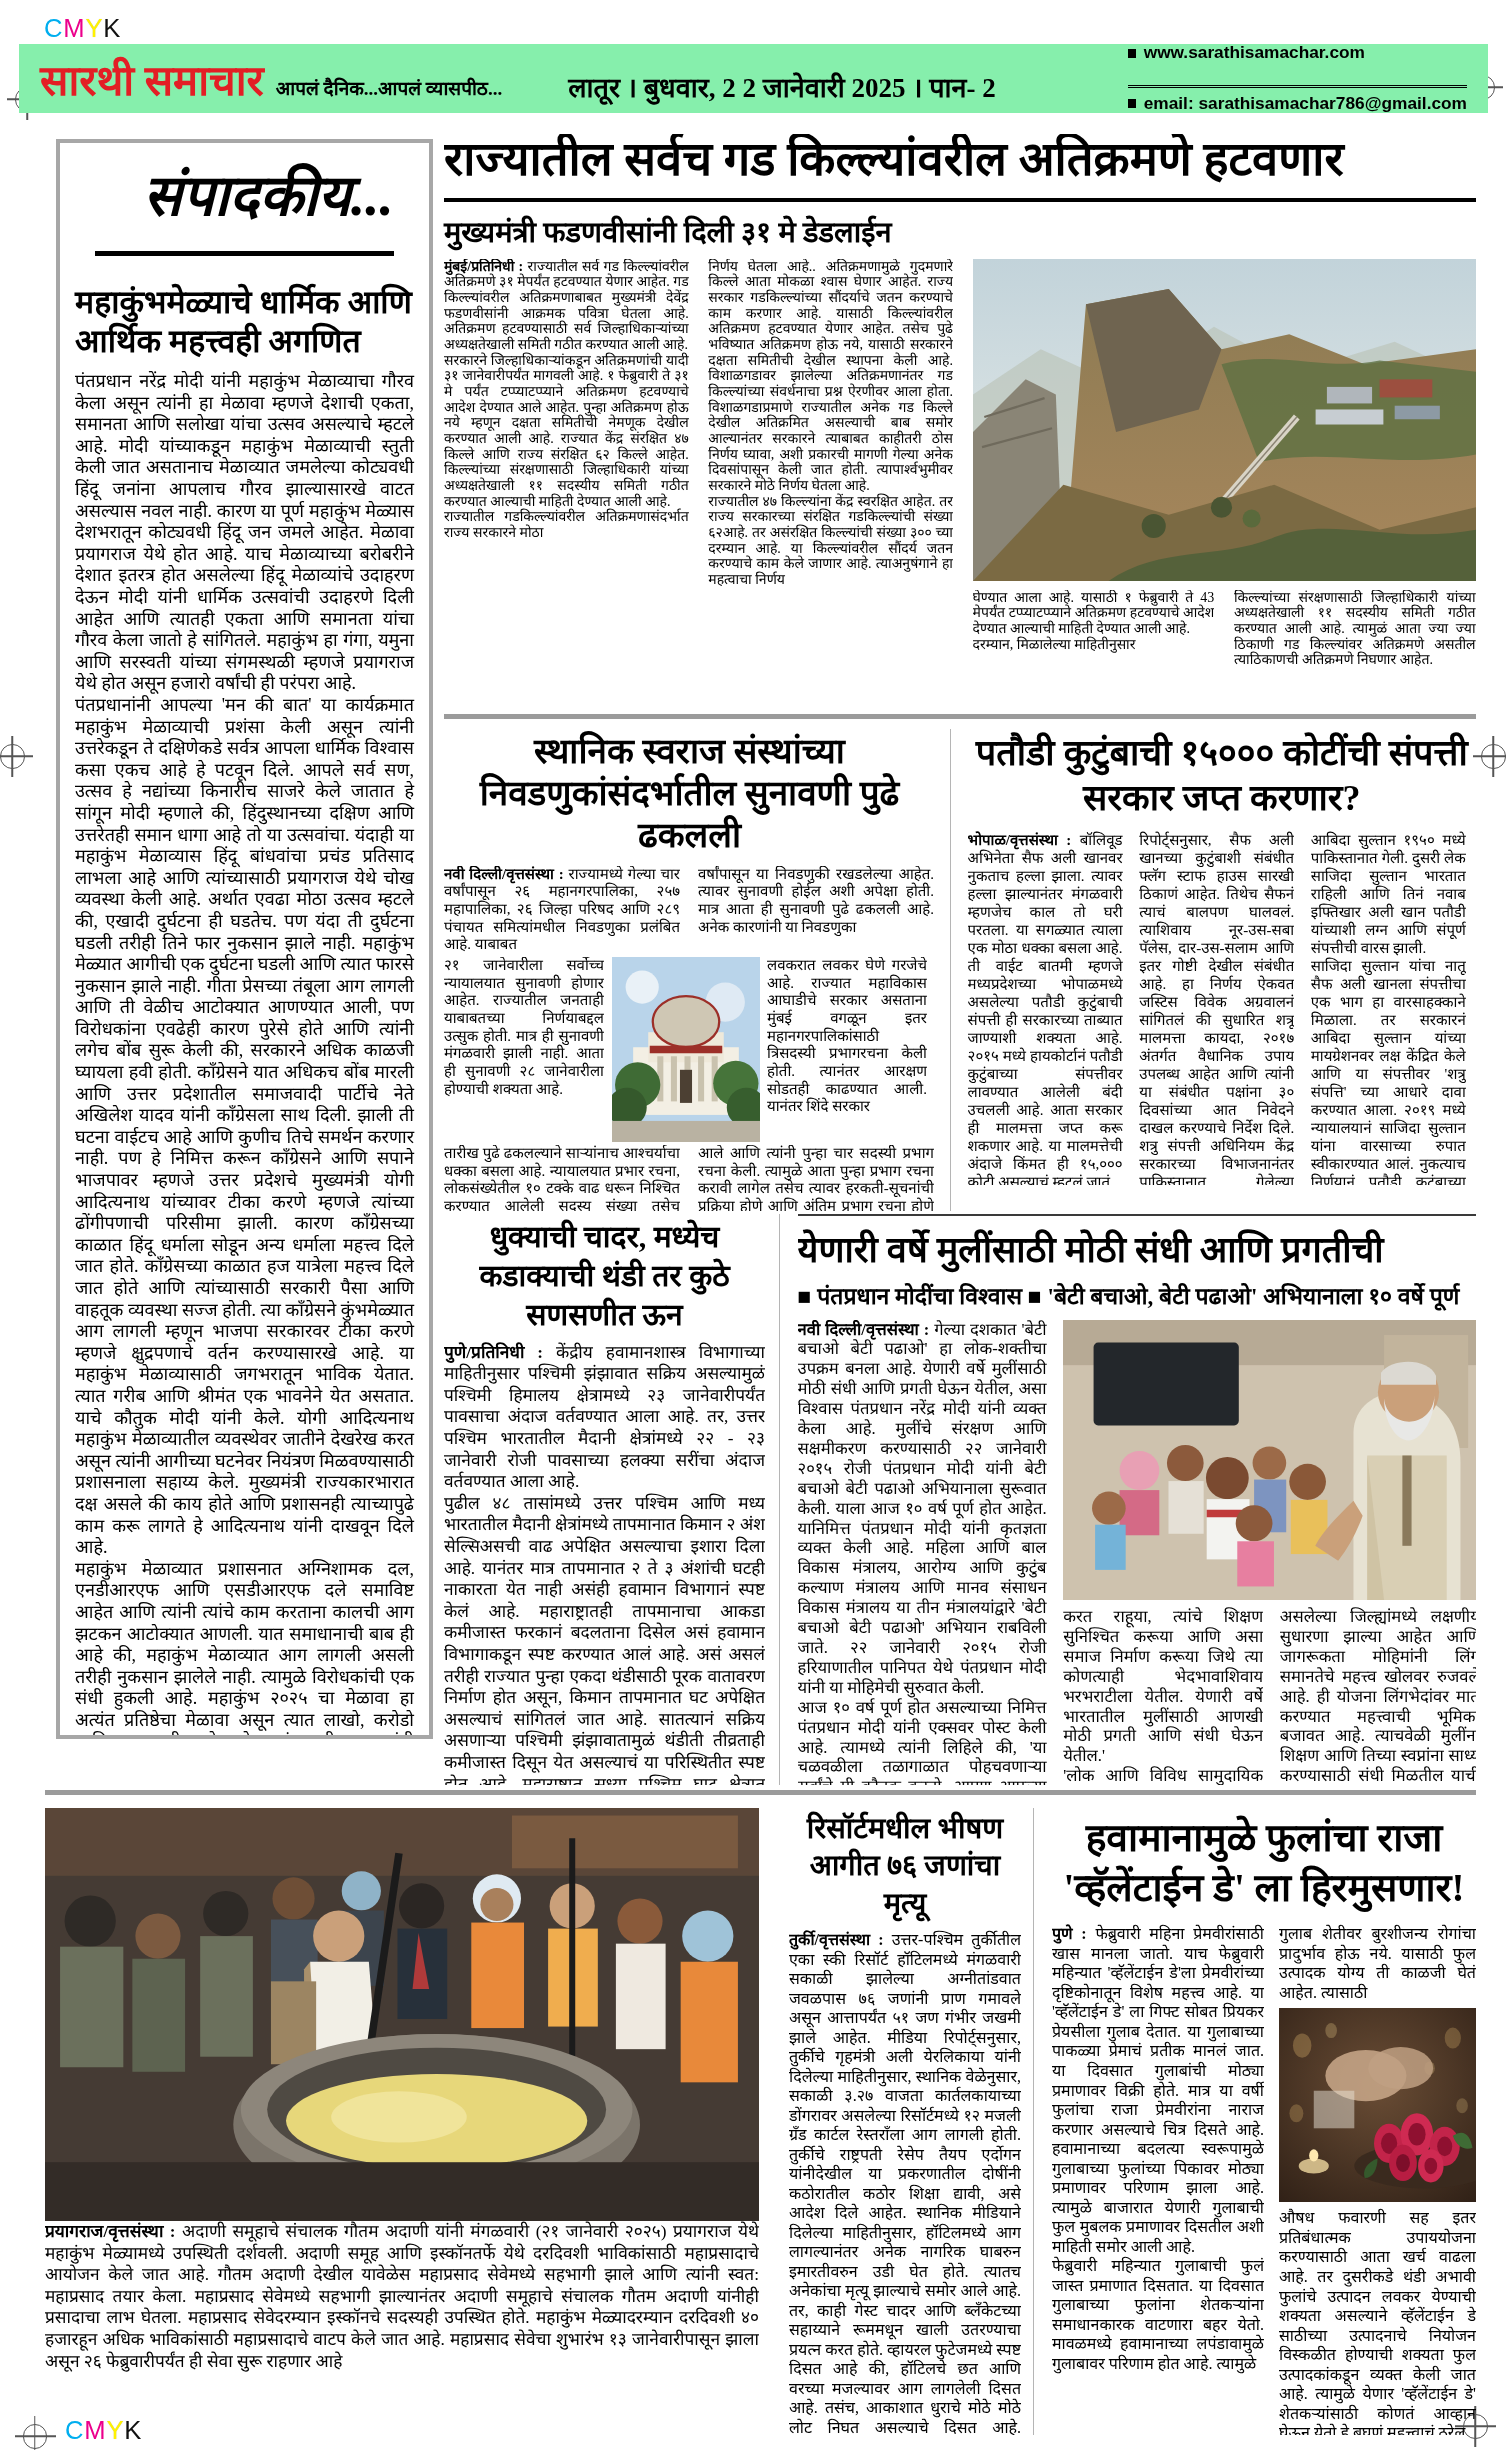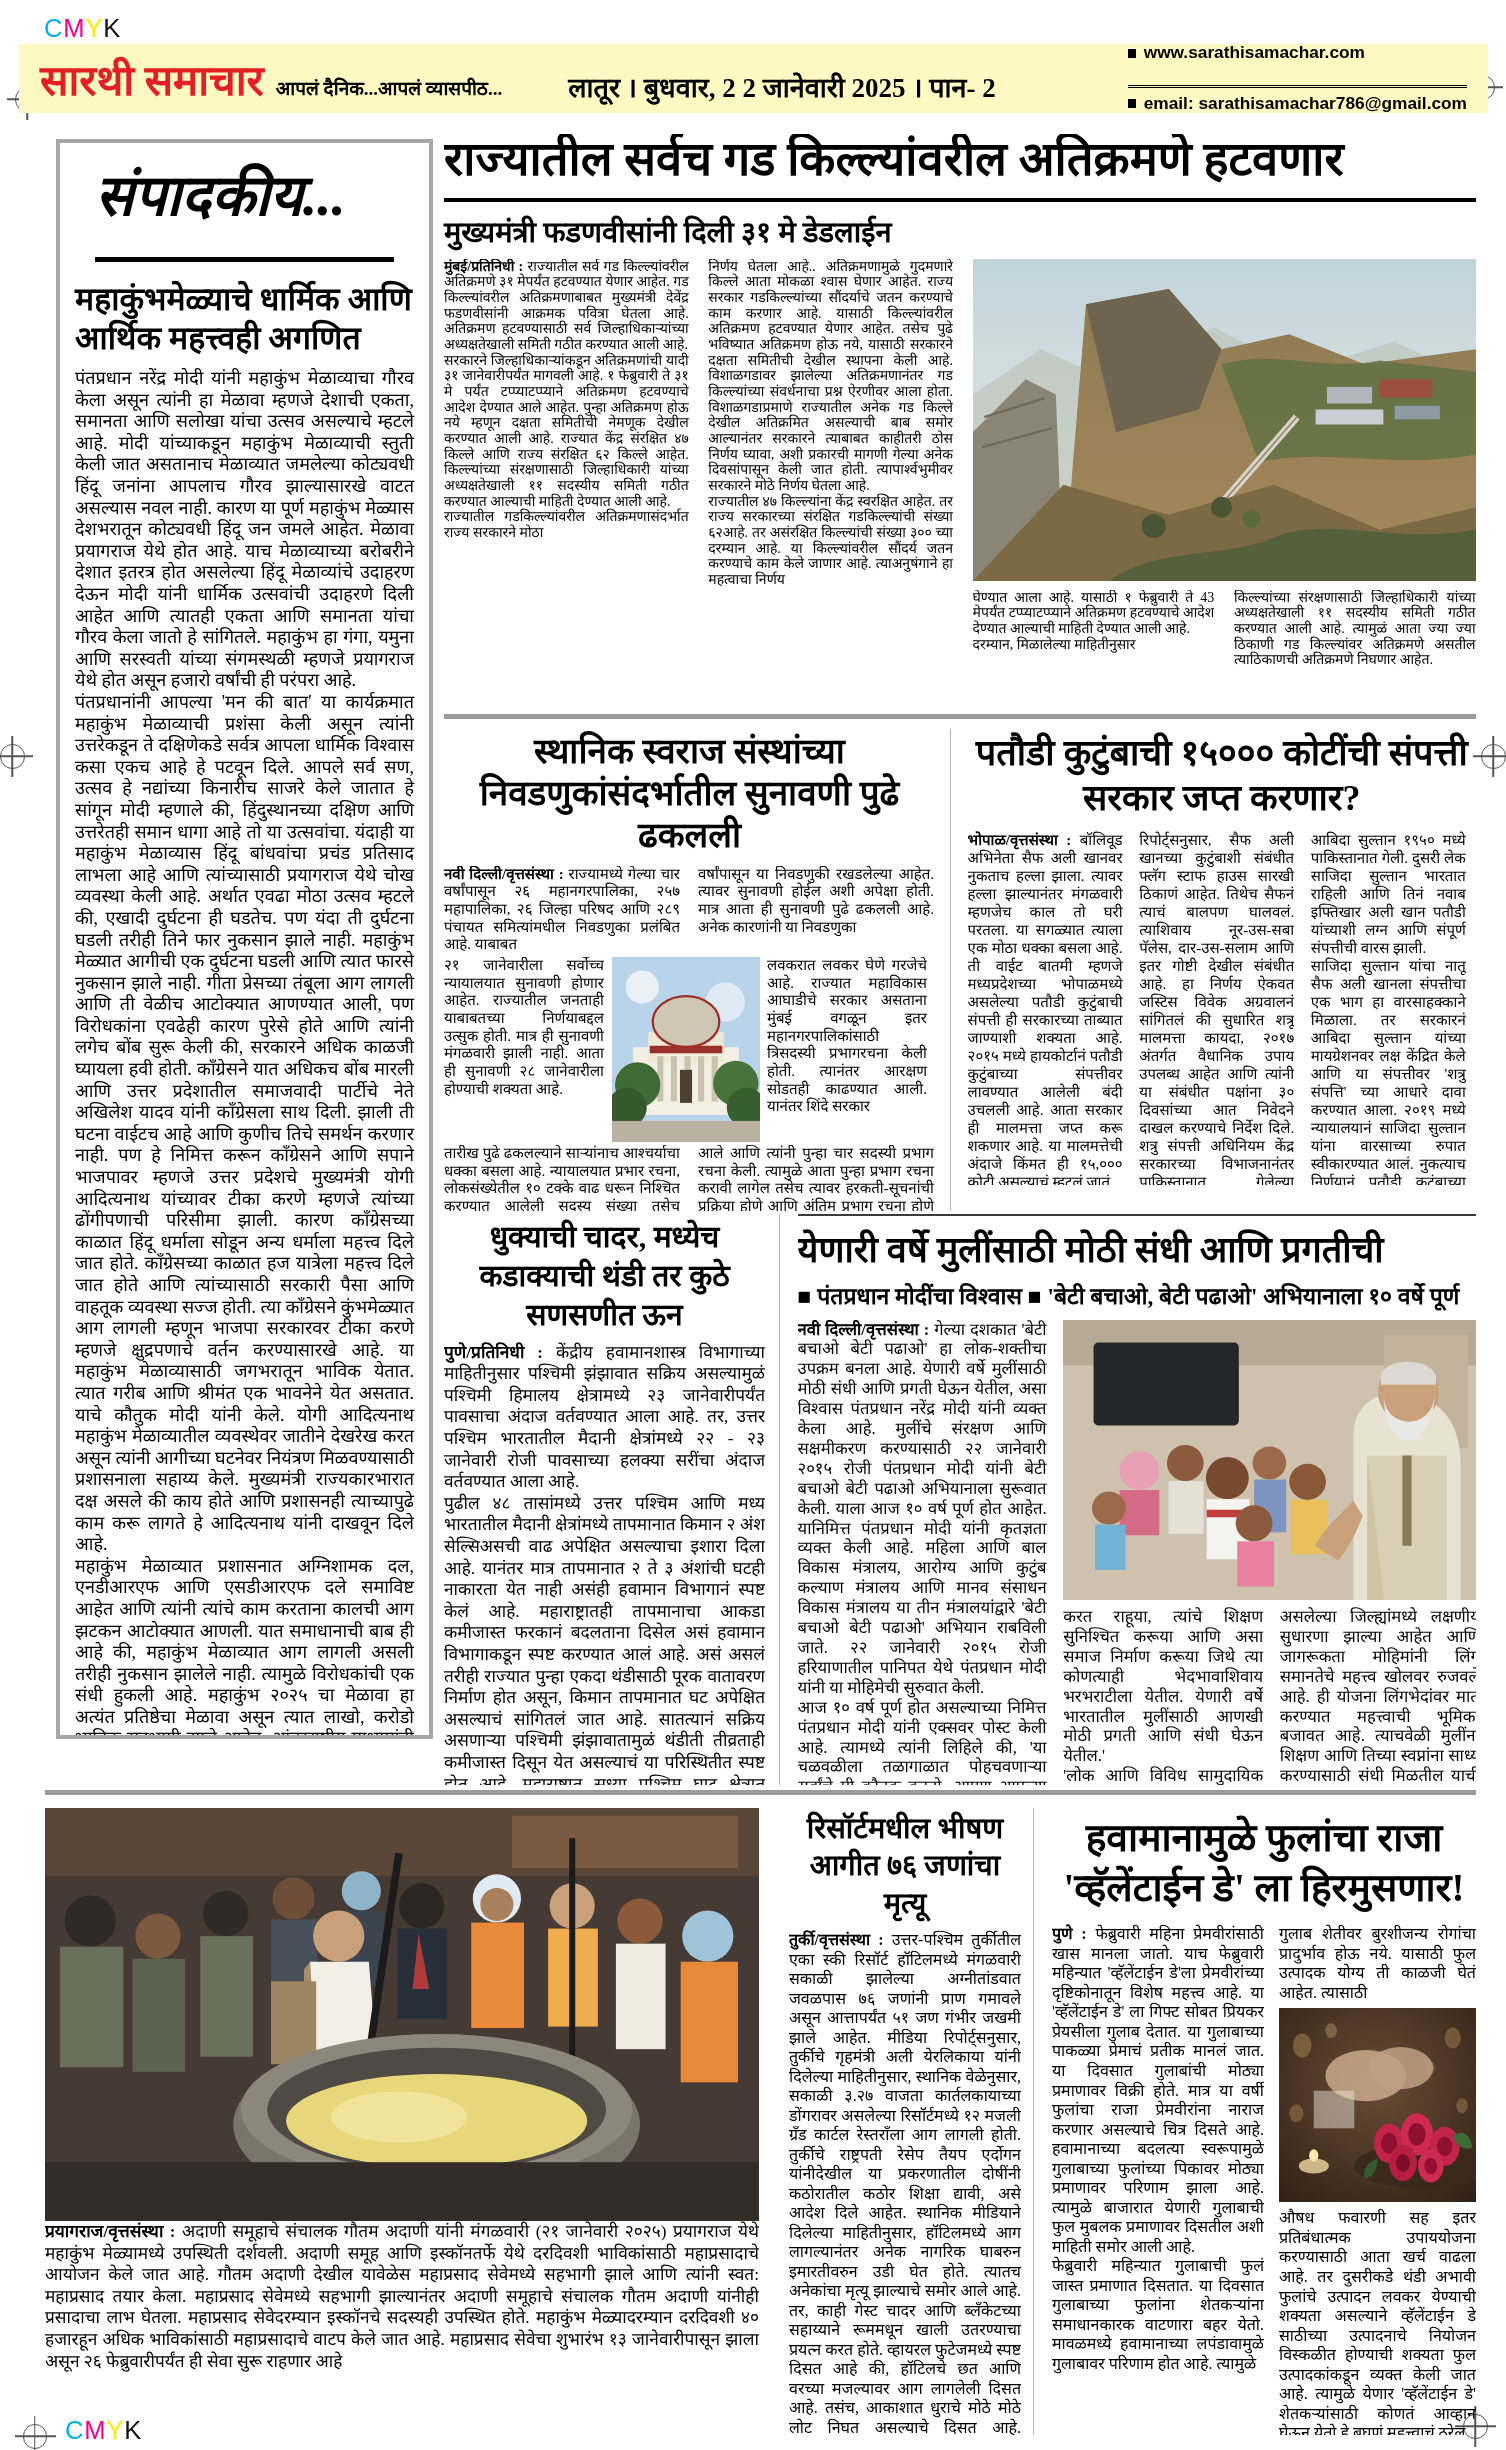--- a/index.html
+++ b/index.html
@@ -5,34 +5,34 @@
   html,body{margin:0;padding:0;background:#fff;}
   .page{position:relative;width:1506px;height:2450px;background:#ffffff;color:#000;
         font-family:"Liberation Serif","DejaVu Serif",serif;overflow:hidden;}
   
   .regmark{position:absolute;width:22.6px;height:22.6px;border:1.5px solid #555;border-radius:50%;}
   .regmark::before{content:"";position:absolute;left:50%;top:-9px;width:1.5px;height:41px;background:#555;transform:translateX(-50%);}
   .regmark::after{content:"";position:absolute;top:50%;left:-9px;height:1.5px;width:41px;background:#555;transform:translateY(-50%);}
   .cmyk{position:absolute;font-family:"Liberation Sans",sans-serif;font-size:25.6px;font-weight:normal;letter-spacing:0.8px;}
   .cmyk .c{color:#00AEEF}.cmyk .m{color:#EC008C}.cmyk .y{color:#FFF200;text-shadow:0 0 0.8px #bbb}.cmyk .k{color:#111}
   
-  .masthead{position:absolute;left:19px;top:44px;width:1469px;height:69px;background:#fef9c3;
+  .masthead{position:absolute;left:19px;top:44px;width:1469px;height:69px;background:#86efac;
             display:flex;align-items:center;padding:0 21px;box-sizing:border-box;}
   .m-title{color:#E31E25;font-size:42px;font-weight:bold;white-space:nowrap;}
   .m-tagline{font-size:19px;font-weight:bold;margin-left:12px;margin-top:19.6px;white-space:nowrap;}
   .m-date{font-size:27px;font-weight:bold;margin:15px auto 0;white-space:nowrap;}
   .m-contact{font-family:"Liberation Sans",sans-serif;font-size:17.3px;font-weight:bold;line-height:1.5;}
   .m-contact .row{display:flex;align-items:center;white-space:nowrap;}
   .m-contact .row.web{border-bottom:3.8px double #000;padding-bottom:19px;margin-bottom:2.3px;}
   .bullet{display:inline-block;width:8.3px;height:8.3px;background:#000;margin-right:7.5px;flex:0 0 auto;}
   
   .editorial{position:absolute;left:56px;top:139px;width:377px;height:1600px;border:4.5px solid #a7a7a7;
              box-sizing:border-box;padding:7.5px 15px;overflow:hidden;}
-  .ed-title{font-size:57px;font-weight:bold;font-style:italic;text-align:left;margin:3px auto 18px;
-            display:block;border-bottom:5.3px solid #000;padding-bottom:25px;width:88%;margin-left:auto;margin-right:auto;}
+  .ed-title{font-size:57px;font-weight:bold;font-style:italic;text-align:right;margin:3px auto 27px;
+            display:block;border-bottom:5.3px solid #000;padding-bottom:19px;width:88%;margin-left:auto;margin-right:auto;}
   .ed-heading{font-size:32px;font-weight:bold;line-height:1.22;margin:4.5px 0 10.5px;}
   .ed-body{font-size:18px;line-height:1.2;text-align:justify;white-space:pre-line;}
   
   .jtext{text-align:justify;white-space:pre-line;overflow:hidden;}
   .dl{font-weight:bold;}
   .hdiv{position:absolute;background:#9b9b9b;height:5.3px;}
   
   .fort{position:absolute;left:444px;top:134px;width:1032px;}
   .fort-headline{font-size:47px;font-weight:bold;line-height:1.1;white-space:nowrap;overflow:hidden;
                  border-bottom:4.5px solid #000;padding-bottom:12px;}

